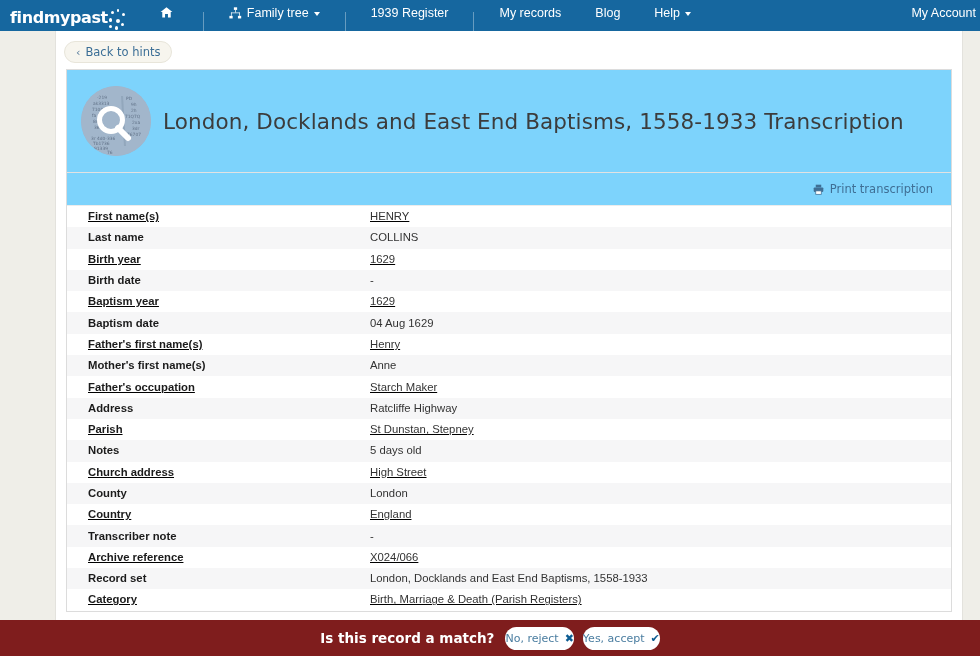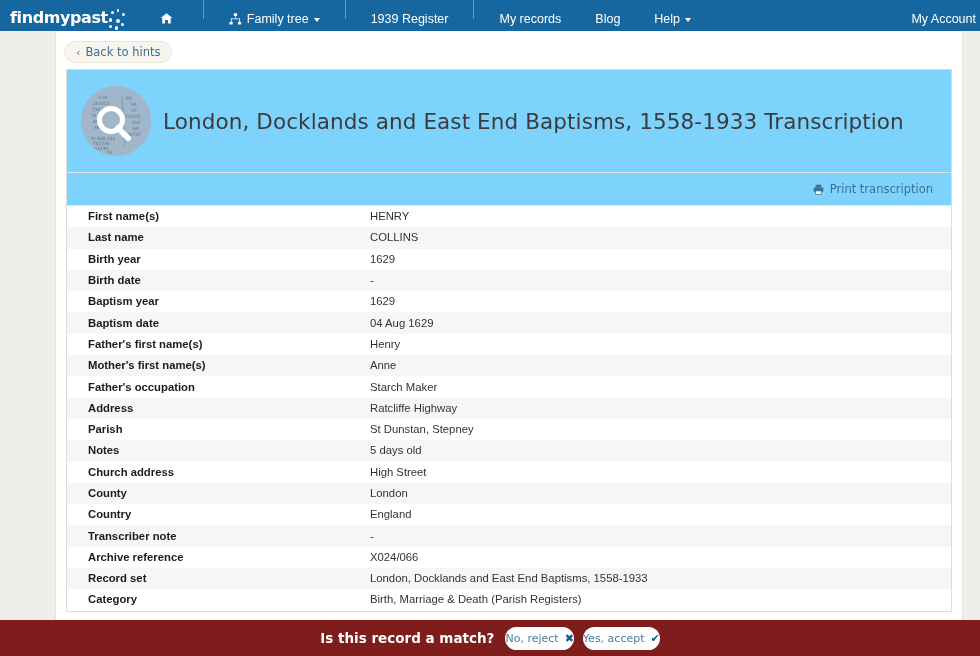--- a/index.html
+++ b/index.html
@@ -8,21 +8,21 @@
     background: #ffffff;
     font-family: "Liberation Sans", sans-serif;
     overflow: hidden;
   }
 
   
   .navbar {
     height: 31px;
     background: #16679F;
     display: flex;
-    align-items: flex-start;
+    align-items: flex-end;
     color: #ffffff;
     font-size: 12.5px;
     position: relative;
     z-index: 20;
     gap: 12px;
   }
   .logo {
     padding: 0 9px 0 10px;
     display: flex; align-items: flex-end;
     height: 31px;
@@ -123,21 +123,21 @@
   }
   .print-link {
     display: inline-flex; align-items: center;
     color: #3f6f95; font-size: 11.5px; cursor: pointer;
     font-family: "DejaVu Sans", sans-serif;
   }
   .print-link .pico { margin-right: 6px; display:inline-flex; }
 
   table.trans { width: 100%; border-collapse: collapse; }
   table.trans tr { height: 21.3px; }
-  table.trans tr.odd  { background: #ffffff; }
+  table.trans tr.odd  { background: #ffffff; text-decoration: underline; }
   table.trans tr.even { background: #F6F6F7; }
   table.trans td {
     font-size: 11.3px;
     color: #222222;
     padding: 4px 0 4px 0;
     vertical-align: middle;
     line-height: 13px;
   }
   table.trans td.k {
     width: 303px;

